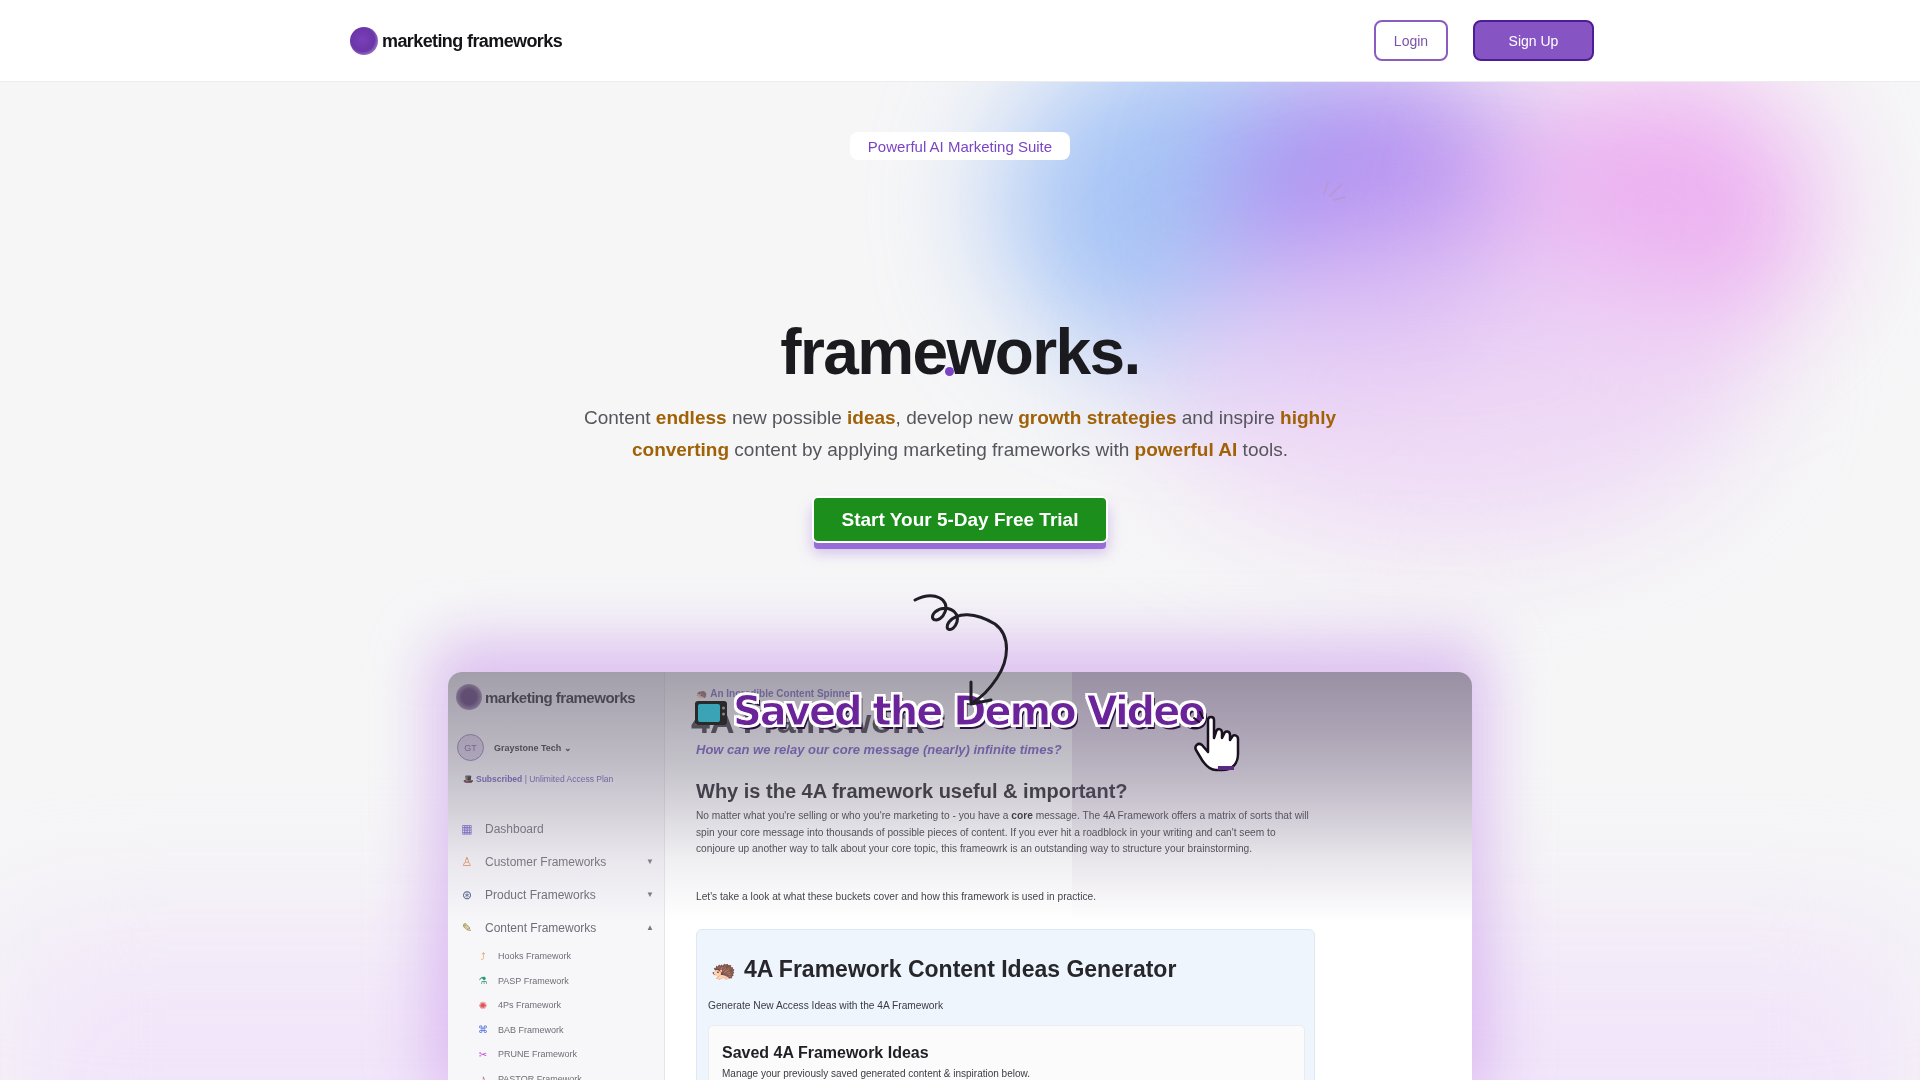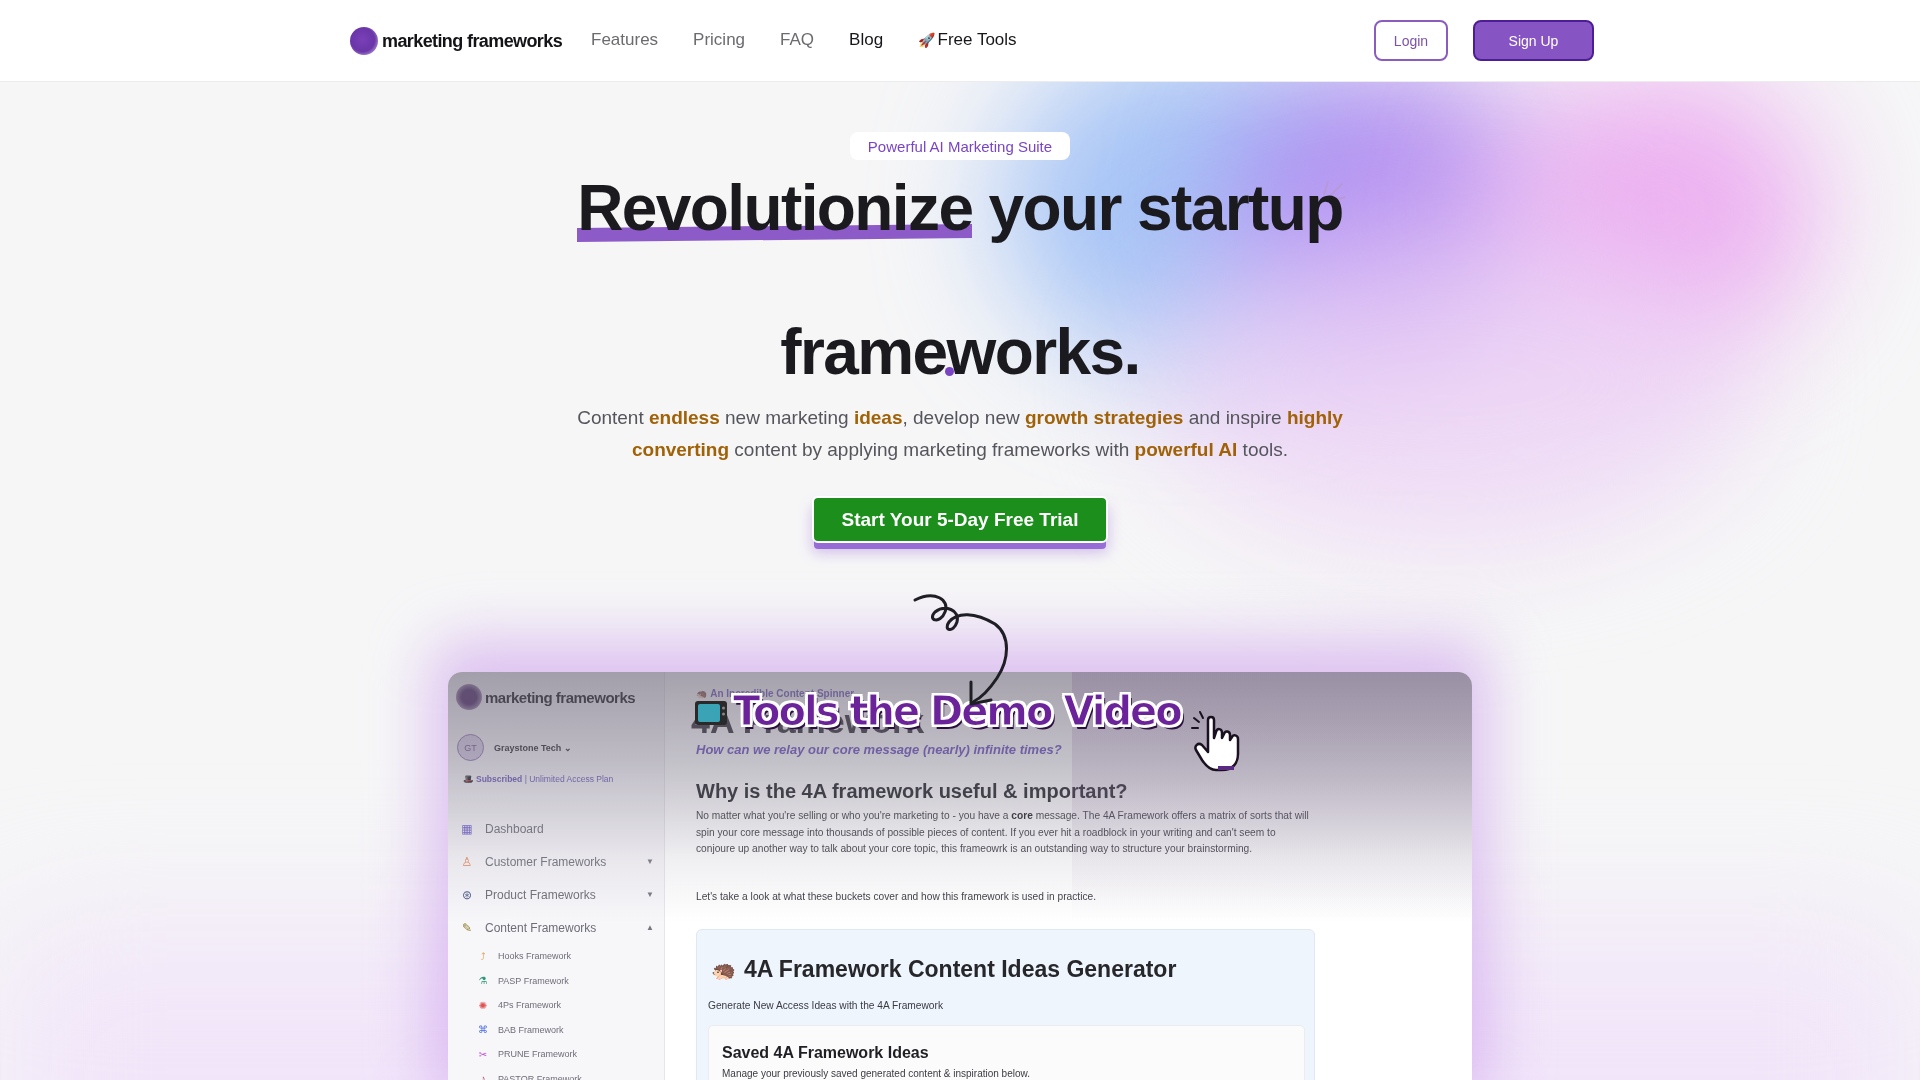--- a/index.html
+++ b/index.html
@@ -189,48 +189,39 @@
 <div class="blob blob-violet"></div>
 <div class="blob blob-pink"></div>
 <div class="blob blob-lilac"></div>
 <div class="blob blob-bottom"></div>
 
 <header class="nav">
   <div class="logo">
     <span class="logo-dot"></span>
     <span class="logo-text">marketing frameworks</span>
   </div>
-  <nav class="nav-links">
-    <span class="nav-link">Features</span>
-    <span class="nav-link">Pricing</span>
-    <span class="nav-link">FAQ</span>
-    <span class="nav-link dark">Blog</span>
-    <span class="nav-link dark">
-      <span class="rocket">🚀</span><span>Free Tools</span>
-    </span>
-  </nav>
   <div class="btn-login">Login</div>
   <div class="btn-signup">Sign Up</div>
 </header>
 
 <div class="badge">Powerful AI Marketing Suite</div>
 
 <h1 class="headline">
-  <span class="word-wrap"><span class="hl-underline">Revolutionize</span><span> your startup</span></span><br>
+  <br>
   <br>
   <span>frameworks.</span>
 </h1>
 <svg class="spark" viewBox="0 0 30 30">
   <path d="M6 18 L10 6" stroke="#b69ad8" stroke-width="2" stroke-linecap="round" fill="none"></path>
   <path d="M12 20 L24 8" stroke="#b69ad8" stroke-width="2" stroke-linecap="round" fill="none"></path>
   <path d="M16 24 L27 21" stroke="#b69ad8" stroke-width="2" stroke-linecap="round" fill="none"></path>
 </svg>
 <div class="dot-accent"></div>
 
-<p class="subtext" id="hero-subtext"><span>Content </span><b>endless</b><span> new marketing </span><b>ideas</b><span>, develop new </span><b>growth strategies</b><span> and inspire </span><b>highly converting</b><span> content by applying marketing frameworks with </span><b>powerful AI</b><span> tools.</span></p>
+<p class="subtext" id="hero-subtext"><span>Content </span><b>endless</b><span> new possible </span><b>ideas</b><span>, develop new </span><b>growth strategies</b><span> and inspire </span><b>highly converting</b><span> content by applying marketing frameworks with </span><b>powerful AI</b><span> tools.</span></p>
 
 <div class="cta">Start Your 5-Day Free Trial</div>
 
 <svg class="squiggle" viewBox="0 0 110 120">
   <path d="M10 10 C 30 0, 45 10, 40 22 C 35 35, 22 30, 30 22 C 40 14, 55 20, 52 32 C 48 44, 38 40, 44 32 C 52 22, 70 22, 90 34 C 106 46, 104 70, 92 88 C 84 100, 76 108, 68 112" stroke="#1e1e24" stroke-width="3" fill="none" stroke-linecap="round"></path>
   <path d="M66 92 L66 114 L86 110" stroke="#1e1e24" stroke-width="3" fill="none" stroke-linecap="round" stroke-linejoin="round"></path>
 </svg>
 
 <div class="demo-glow"></div>
 <div class="demo">
@@ -324,21 +315,21 @@
   <div class="demo-overlay-right"></div>
 </div>
 
 <div class="launch">
   <svg class="tv-icon" viewBox="0 0 36 32">
     <rect x="2" y="6" width="32" height="24" rx="3" fill="#2a2a2a"></rect>
     <rect x="5" y="9" width="22" height="18" rx="2" fill="#3aa3b5"></rect>
     <circle cx="30.5" cy="13" r="1.5" fill="#888"></circle>
     <circle cx="30.5" cy="19" r="1.5" fill="#888"></circle>
   </svg>
-  <span class="launch-text">Tools the Demo Video</span>
+  <span class="launch-text">Saved the Demo Video</span>
 </div>
 
 <svg class="hand" viewBox="0 0 56 62">
   <g stroke="#1a1020" stroke-width="2" stroke-linecap="round">
     <path d="M4 8 L9 12"></path>
       <path d="M2 18 L8 18"></path>
       <path d="M10 2 L13 8"></path>
   </g>
   <path d="M18 10 C18 6, 24 6, 24 10 L24 28 L26 22 C27 18, 32 18, 32 23 L32 28 L34 24 C35 20, 40 21, 40 25 L40 30 L42 27 C43 24, 48 25, 48 29 L48 44 C48 54, 42 60, 32 60 L26 60 C20 60, 16 56, 12 50 L6 40 C4 36, 8 32, 12 35 L18 42 Z" fill="#ffffff" stroke="#1a1020" stroke-width="2.5" stroke-linejoin="round"></path>
   <path d="M28 58 L44 58" stroke="#5a2a80" stroke-width="4"></path>

